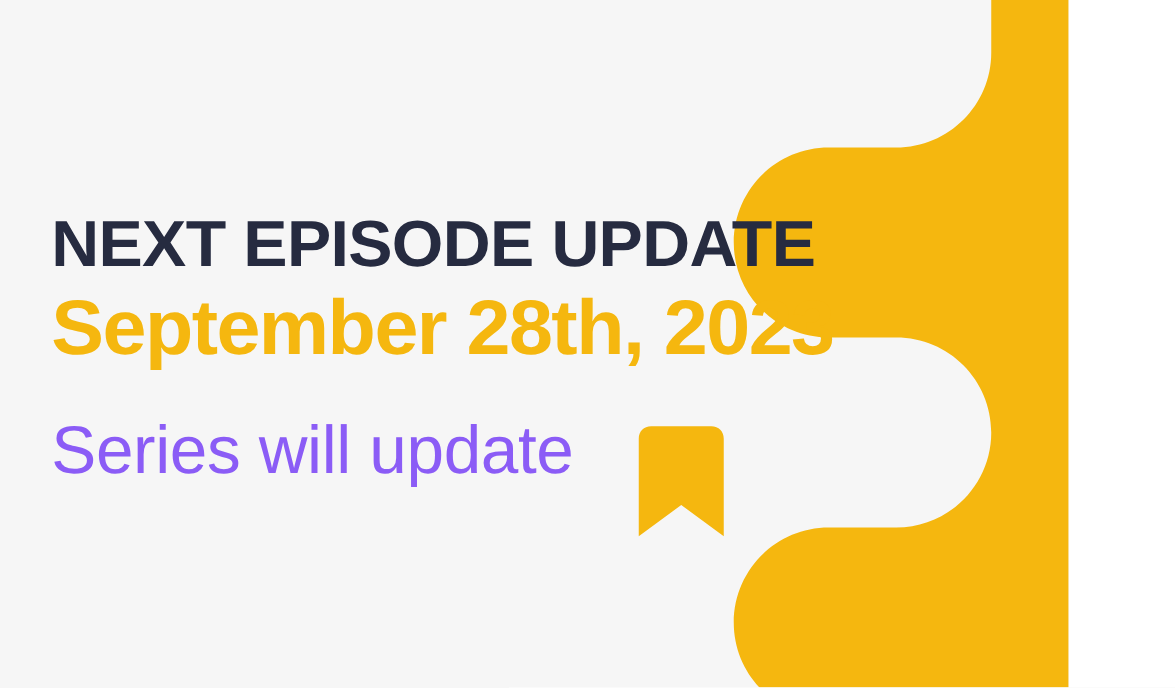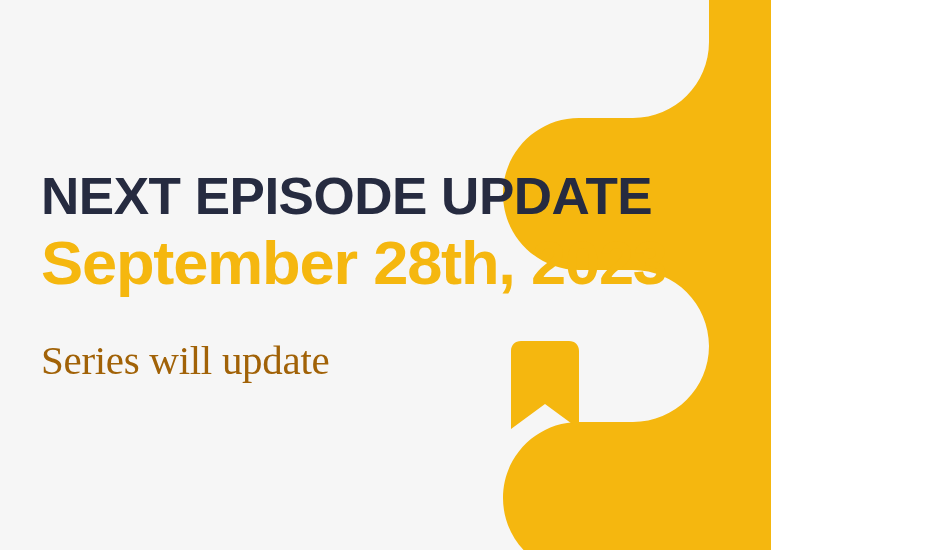--- a/index.html
+++ b/index.html
@@ -9,21 +9,21 @@
   }
   body {
     width: 940px;
     height: 550px;
     overflow: hidden;
     font-family: "Liberation Sans", sans-serif;
   }
 
   #banner {
     position: relative;
-    width: 771px;
+    width: 855px;
     height: 550px;
     background: #f6f6f6;
     overflow: hidden;
   }
 
   
   #wave-decoration {
     position: absolute;
     top: 0;
     right: 0;
@@ -73,25 +73,25 @@
   }
 
   #subcopy {
     position: absolute;
     left: 41px;
     top: 334px;
     width: 470px;
   }
   .subcopy-line {
     margin: 0;
-    font-family: Liberation Serif, serif;
+    font-family: Liberation Sans, sans-serif;
     font-weight: normal;
-    font-size: 41px;
+    font-size: 54px;
     line-height: 53px;
-    color: #a16207;
+    color: #8b5cf6;
     white-space: nowrap;
     letter-spacing: -0.3px;
   }
   .subcopy-line .bold {
     font-weight: bold;
   }
 
   
   #bookmark-icon {
     position: absolute;

